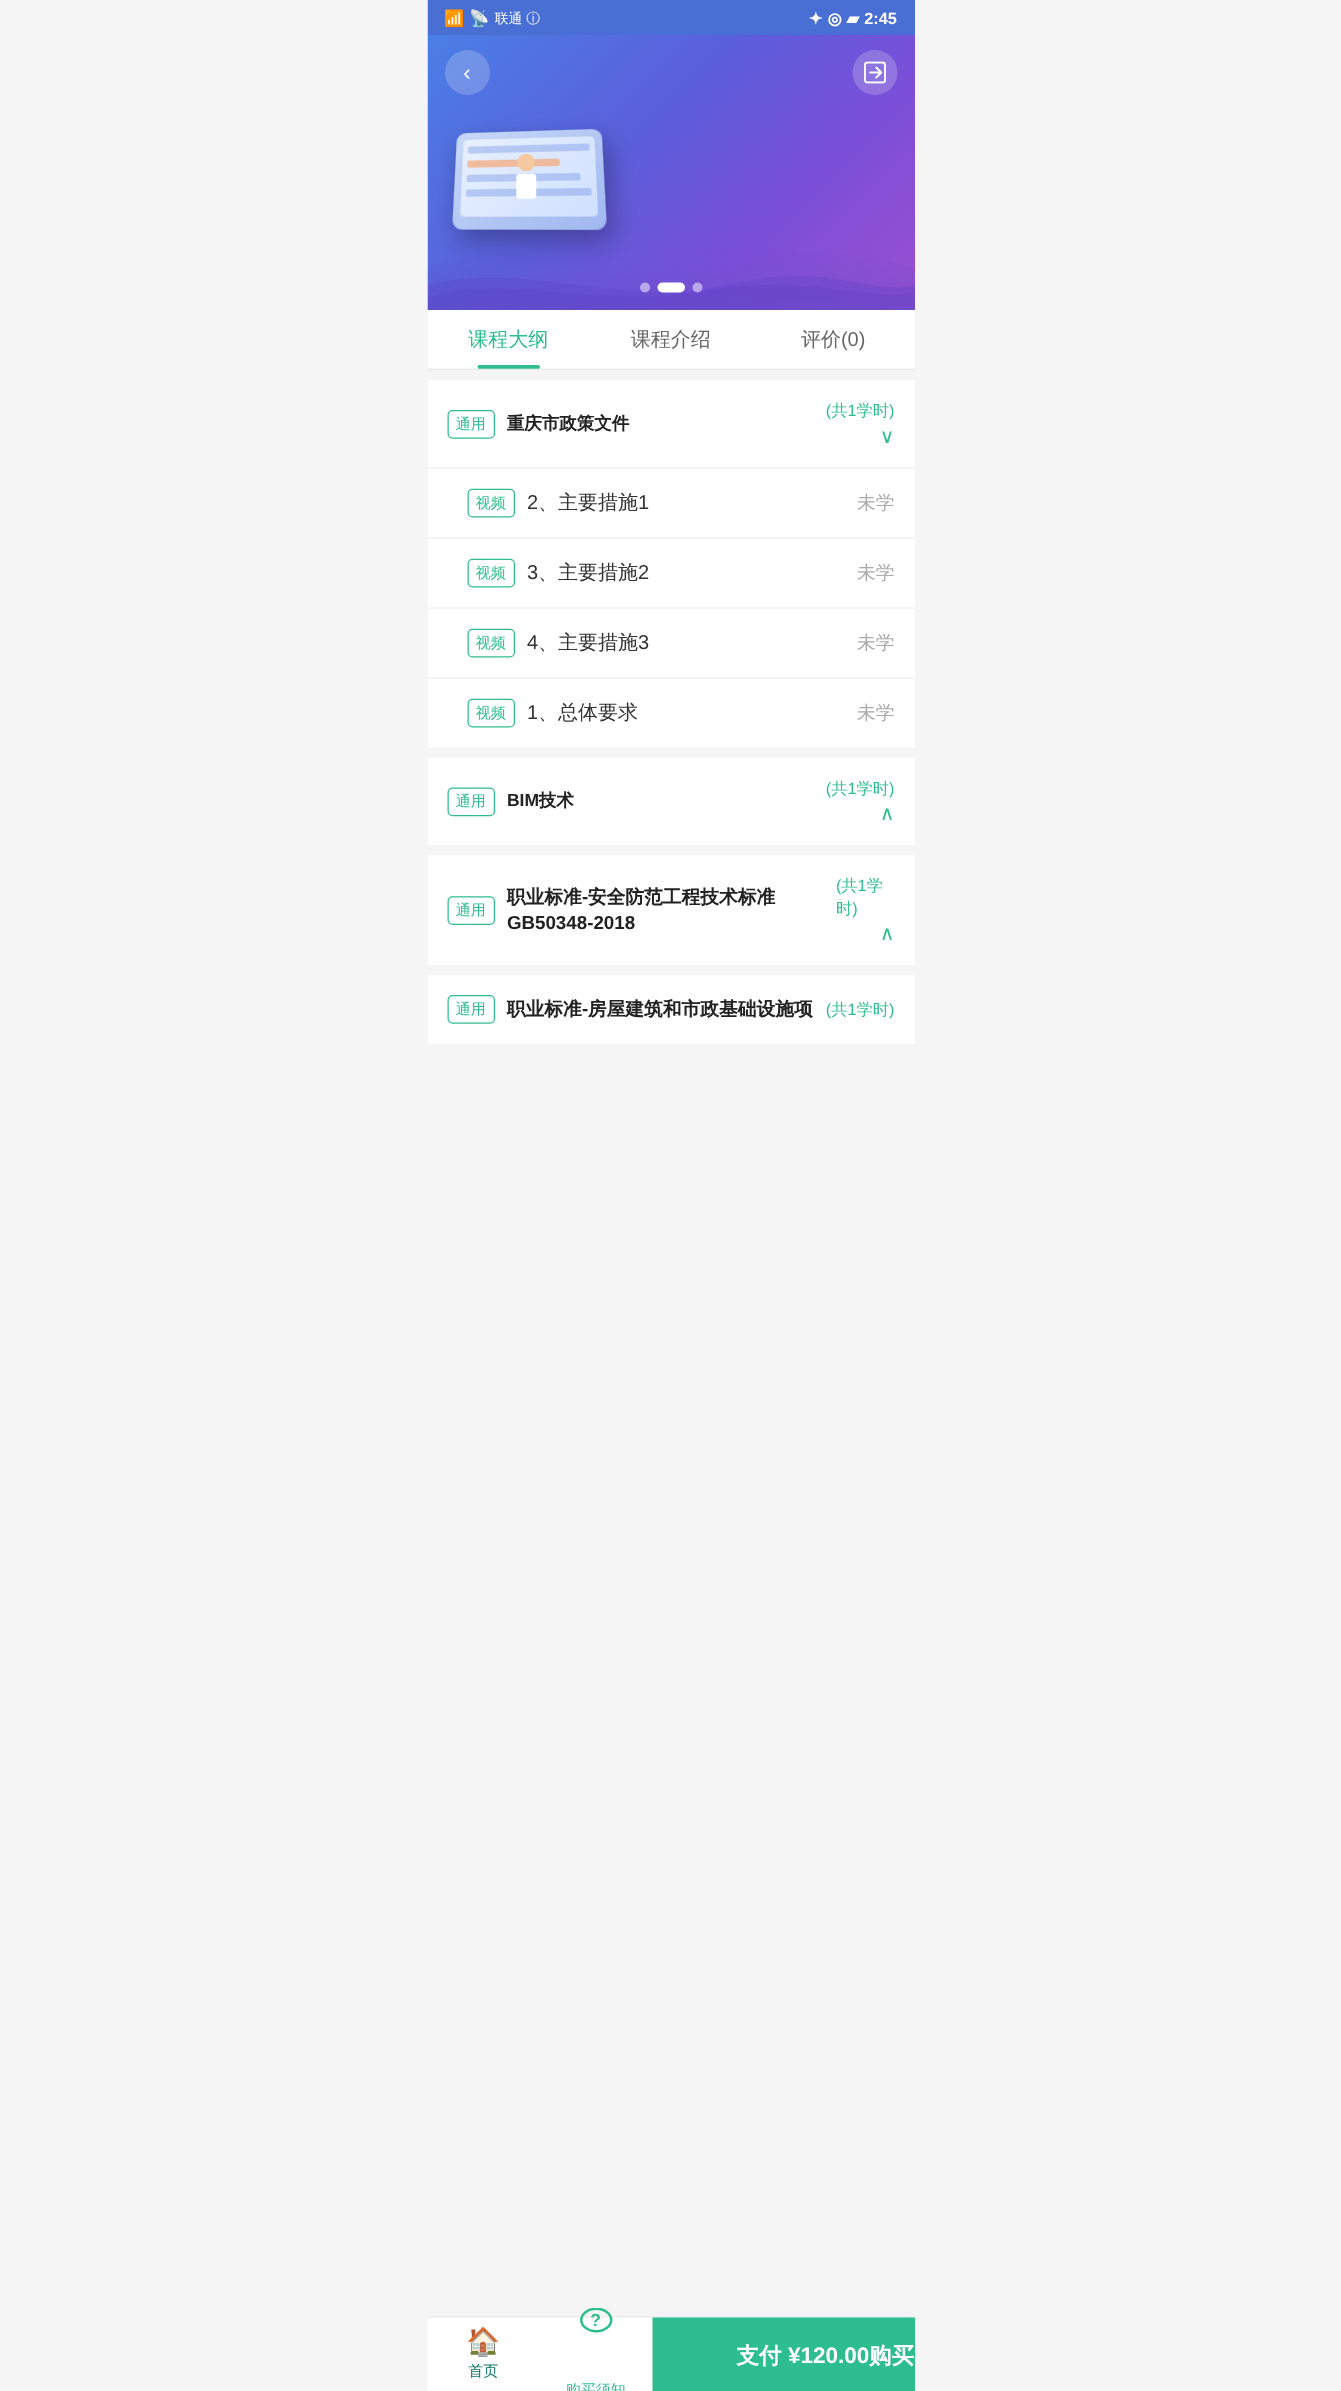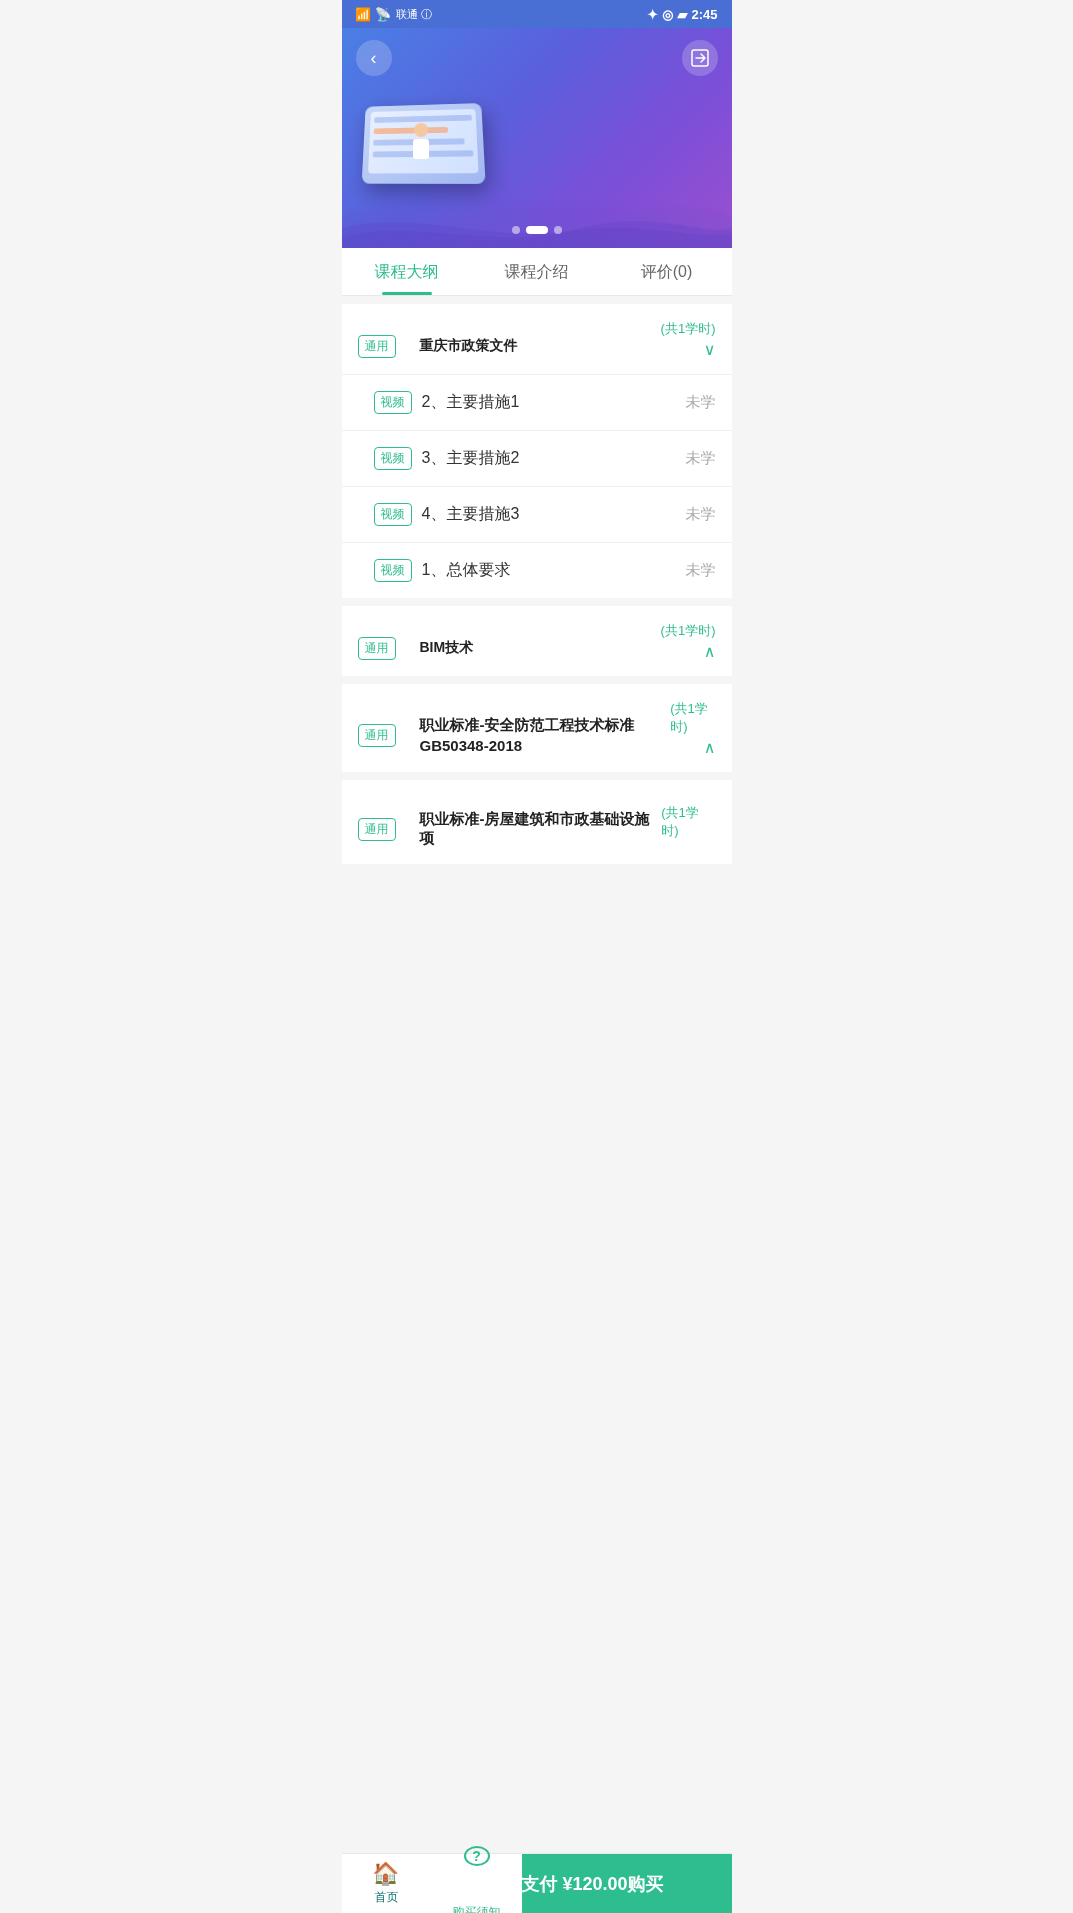--- a/index.html
+++ b/index.html
@@ -202,22 +202,21 @@
       background: white;
       margin-top: 8px;
       padding: 16px 16px;
       display: flex;
       align-items: center;
       justify-content: space-between;
     }
     .section-header-left {
       display: flex;
       align-items: center;
-      gap: 24px;
-      margin-top: 14px;
+      gap: 10px;
     }
     .tag {
       border: 1.5px solid #2ebd8f;
       color: #2ebd8f;
       font-size: 12px;
       padding: 2px 6px;
       border-radius: 4px;
       white-space: nowrap;
     }
     .section-title {
@@ -296,21 +295,21 @@
     .nav-icon { font-size: 22px; }
     .nav-label { font-size: 12px; color: #666; }
     .nav-item.active .nav-label { color: #0f766e; }
     .nav-item.active .nav-icon { color: #2ebd8f; }
     .nav-buy-btn {
       flex: 1;
       background: #2ebd8f;
       color: white;
       display: flex;
       align-items: center;
-      justify-content: flex-start;
+      justify-content: flex-end;
       font-size: 18px;
       font-weight: 700;
       cursor: pointer;
     }
 
     
     .bottom-spacer { height: 70px; }
 
     
     .wave-svg {

